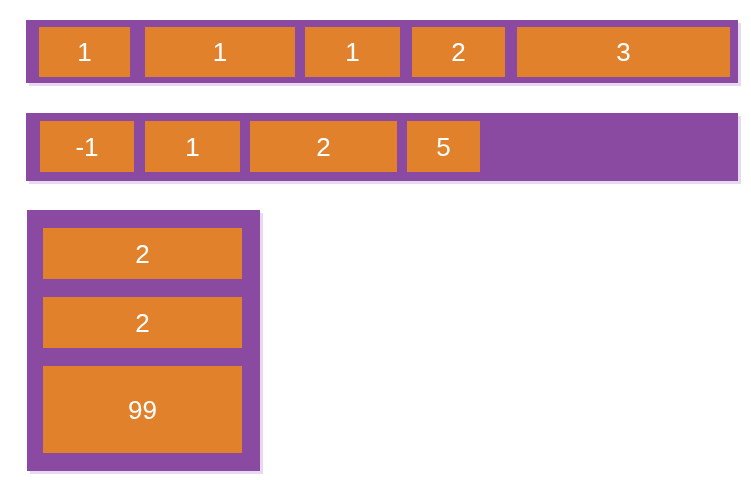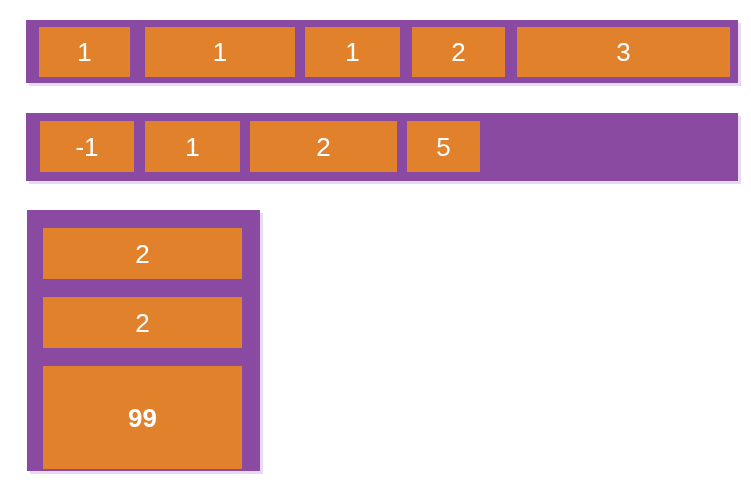--- a/index.html
+++ b/index.html
@@ -54,21 +54,21 @@
   #c2-i1 { left: 14px;  width: 94px;  }
   #c2-i2 { left: 119px; width: 95px;  }
   #c2-i3 { left: 224px; width: 147px; }
   #c2-i4 { left: 381px; width: 73px;  }
 
   
   #c3 { left: 27px; top: 210px; width: 233px; height: 261px; }
   #c3 .fi { left: 16px; width: 199px; }
   #c3-i1 { top: 18px;  height: 51px; }
   #c3-i2 { top: 87px;  height: 51px; }
-  #c3-i3 { top: 156px; height: 103px; font-weight: bold; }
+  #c3-i3 { top: 156px; height: 87px; }
 </style>
 </head>
 <body>
 
 <div class="stage">
 
   <div class="fc" id="c1">
     <div class="fi" id="c1-i1">1</div>
     <div class="fi" id="c1-i2">1</div>
     <div class="fi" id="c1-i3">1</div>

